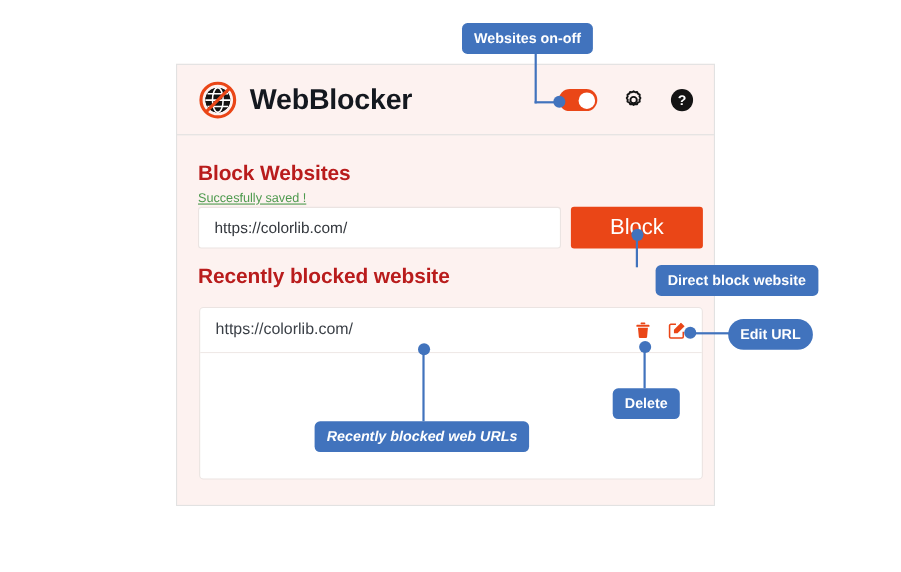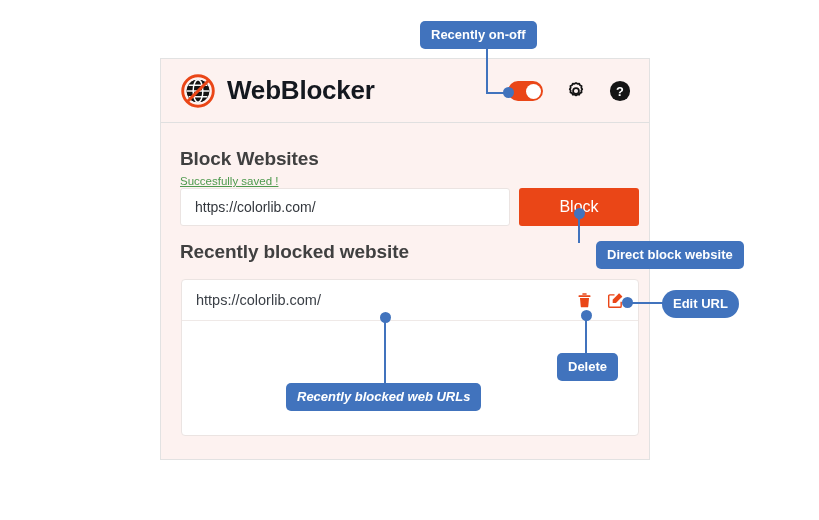--- a/index.html
+++ b/index.html
@@ -78,21 +78,21 @@
     background: #ffffff;
   }
   .hdr-icon { width: 22px; height: 22px; display:block; cursor: pointer; }
 
   
   #ext-body { position: absolute; left: 0; top: 64px; width: 100%; }
 
   .section-title {
     font-size: 19px;
     font-weight: 700;
-    color: #404040;
+    color: #b91c1c;
     letter-spacing: -0.1px;
   }
   #block-title { position: absolute; left: 19px; top: 25px; }
   #saved-msg {
     position: absolute;
     left: 19px;
     top: 52px;
     font-size: 11.5px;
     color: #4e9a4e;
     text-decoration: underline;
@@ -118,21 +118,21 @@
     position: absolute;
     left: 358px;
     top: 65px;
     width: 120px;
     height: 38px;
     background: #ea4617;
     border: none;
     border-radius: 3px;
     color: #ffffff;
     font-family: "Liberation Sans", sans-serif;
-    font-size: 16px;
+    font-size: 20px;
     cursor: pointer;
   }
 
   #recent-title { position: absolute; left: 19px; top: 118px; }
 
   #recent-list {
     position: absolute;
     left: 20px;
     top: 156px;
     width: 458px;
@@ -258,21 +258,21 @@
               <path d="M16.4 2.6l4.6 4.6" stroke="#ea4617"></path>
             </svg>
           </span>
         </span>
       </div>
     </div>
 
   </div>
 </div>
 
-<div class="ann-badge" style="left:420px; top:21px;">Recently on-off</div>
+<div class="ann-badge" style="left:420px; top:21px;">Websites on-off</div>
 <div class="ann-line" style="left:486px; top:48px; width:2px; height:46px;"></div>
 <div class="ann-line" style="left:486px; top:92px; width:22px; height:2px;"></div>
 <div class="ann-dot" style="left:503px; top:87px;"></div>
 
 <div class="ann-line" style="left:578px; top:213px; width:2px; height:30px;"></div>
 <div class="ann-dot" style="left:574px; top:208px;"></div>
 <div class="ann-badge" style="left:558px; top:241px;margin-left:38px;">Direct block website</div>
 
 <div class="ann-dot" style="left:622px; top:297px;"></div>
 <div class="ann-line" style="left:632px; top:302px; width:32px; height:2px;"></div>

